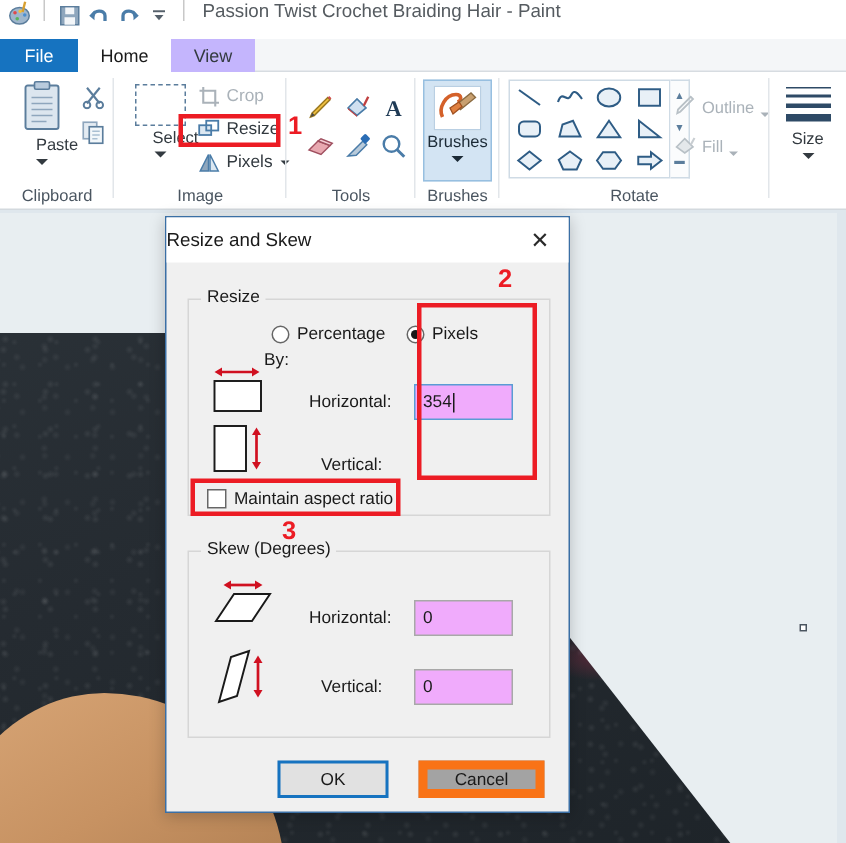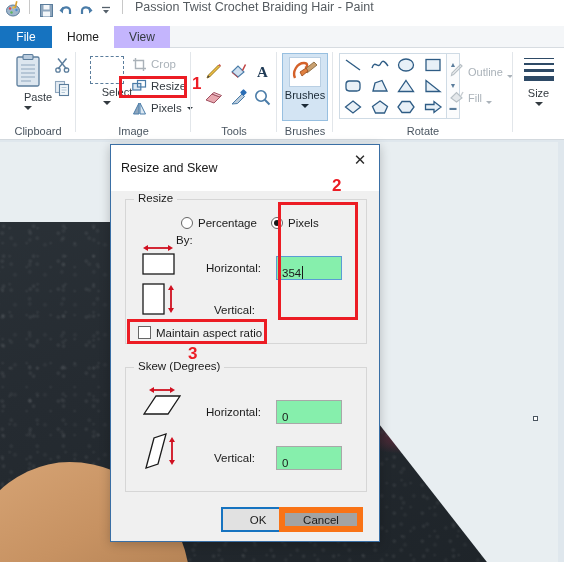--- a/index.html
+++ b/index.html
@@ -248,23 +248,22 @@
 
   
   .dialog {
     position: absolute; left: 110px; top: 144px;
     width: 270px; height: 398px;
     background: #f0f0f0;
     border: 1px solid #3a6fa5;
     box-shadow: 0 2px 10px rgba(0,0,0,0.22);
   }
   .dlg-title {
-    height: 46px; background: #ffffff;
+    height: 30px; background: #ffffff;
     display: flex; align-items: center;
-    padding-left: 10px;
     font-size: 12.5px; color: #1a1a1a;
   }
   .dlg-close {
     position: absolute; right: 2px; top: 2px;
     width: 34px; height: 26px;
     display: flex; align-items: center; justify-content: center;
     font-size: 15px; color: #2a2a2a;
     font-family: "Liberation Sans", sans-serif;
   }
   .fieldset {
@@ -286,24 +285,24 @@
     border: 1px solid #666; background: #fff;
     margin-right: 5px; position: relative; flex: 0 0 auto;
   }
   .radio.on::after {
     content: ""; position: absolute;
     left: 2px; top: 2px; width: 6px; height: 6px;
     border-radius: 50%; background: #1a1a1a;
   }
   .tbox {
     position: absolute;
-    background: #86efac;
+    background: #f0abfc;
     border: 1px solid #a8a8a8;
     font-size: 11.5px; color: #1a1a1a;
-    display: flex; align-items: flex-end;
+    display: flex; align-items: center;
     padding-left: 5px;
   }
   .tbox.focus { border: 1px solid #5a9cd4; }
   .caretline {
     width: 1px; height: 13px; background: #1a1a1a;
     margin-left: 1px;
   }
   .cbox-row {
     position: absolute; display: flex; align-items: center;
     font-size: 11.5px; color: #1a1a1a;
@@ -705,21 +704,21 @@
         <path d="M32 9 L29 14 L35 14 Z" fill="#d01020"></path>
         <path d="M32 37 L29 32 L35 32 Z" fill="#d01020"></path>
       </svg>
     </div>
     <div class="lbl" style="left:88px; top:84px;">Vertical:</div>
     <div class="tbox" style="left:150px; top:78px; width:66px; height:24px;">
       <span>0</span>
     </div>
   </div>
 
-  <div class="btn default" style="left:74px; top:362px; width:74px;margin-left:36px;">OK</div>
+  <div class="btn default" style="left:74px; top:362px; width:74px;">OK</div>
   <div class="btn" style="left:168px; top:362px; width:84px;">Cancel</div>
 </div>
 
 <div class="anno-box" style="left:119px; top:76px; width:68px; height:22px;"></div>
 <div class="anno-num" style="left:192px; top:74px;">1</div>
 
 <div class="anno-box" style="left:278px; top:202px; width:80px; height:118px;"></div>
 <div class="anno-num" style="left:332px; top:176px;">2</div>
 
 <div class="anno-box" style="left:127px; top:319px; width:140px; height:25px;"></div>

